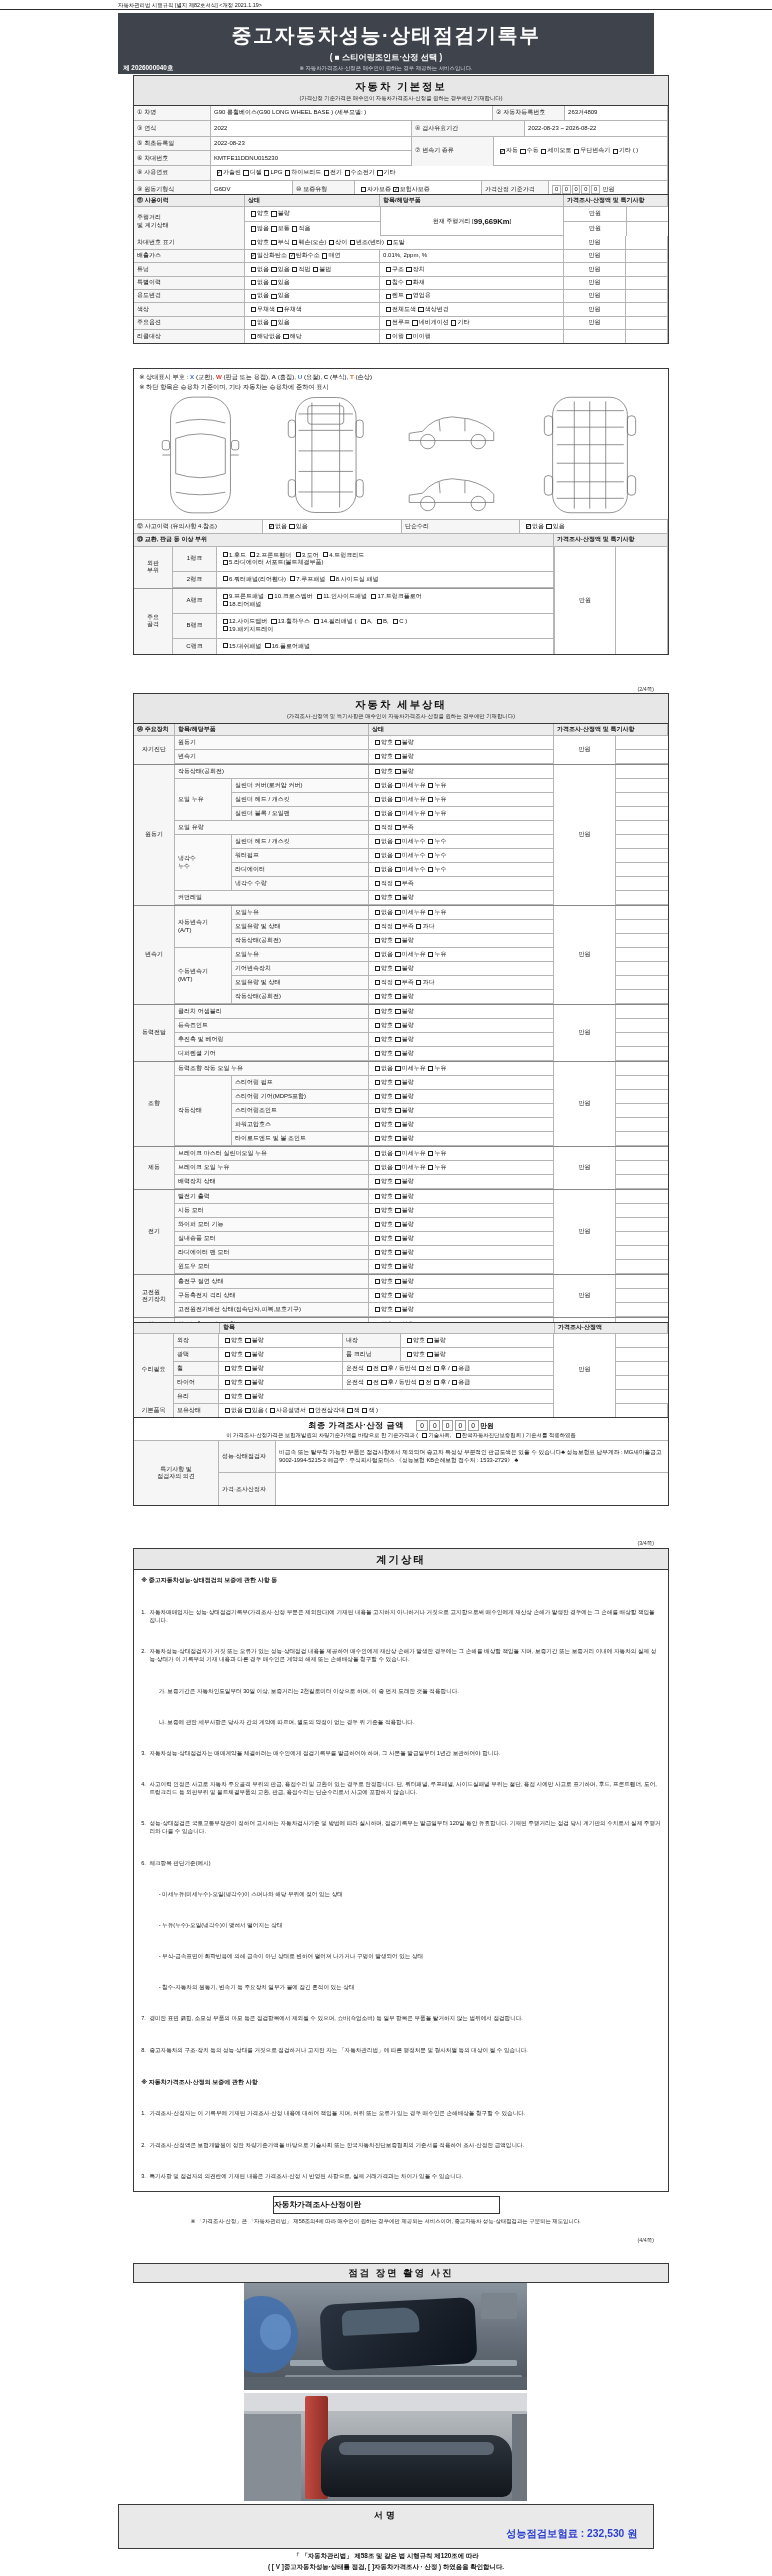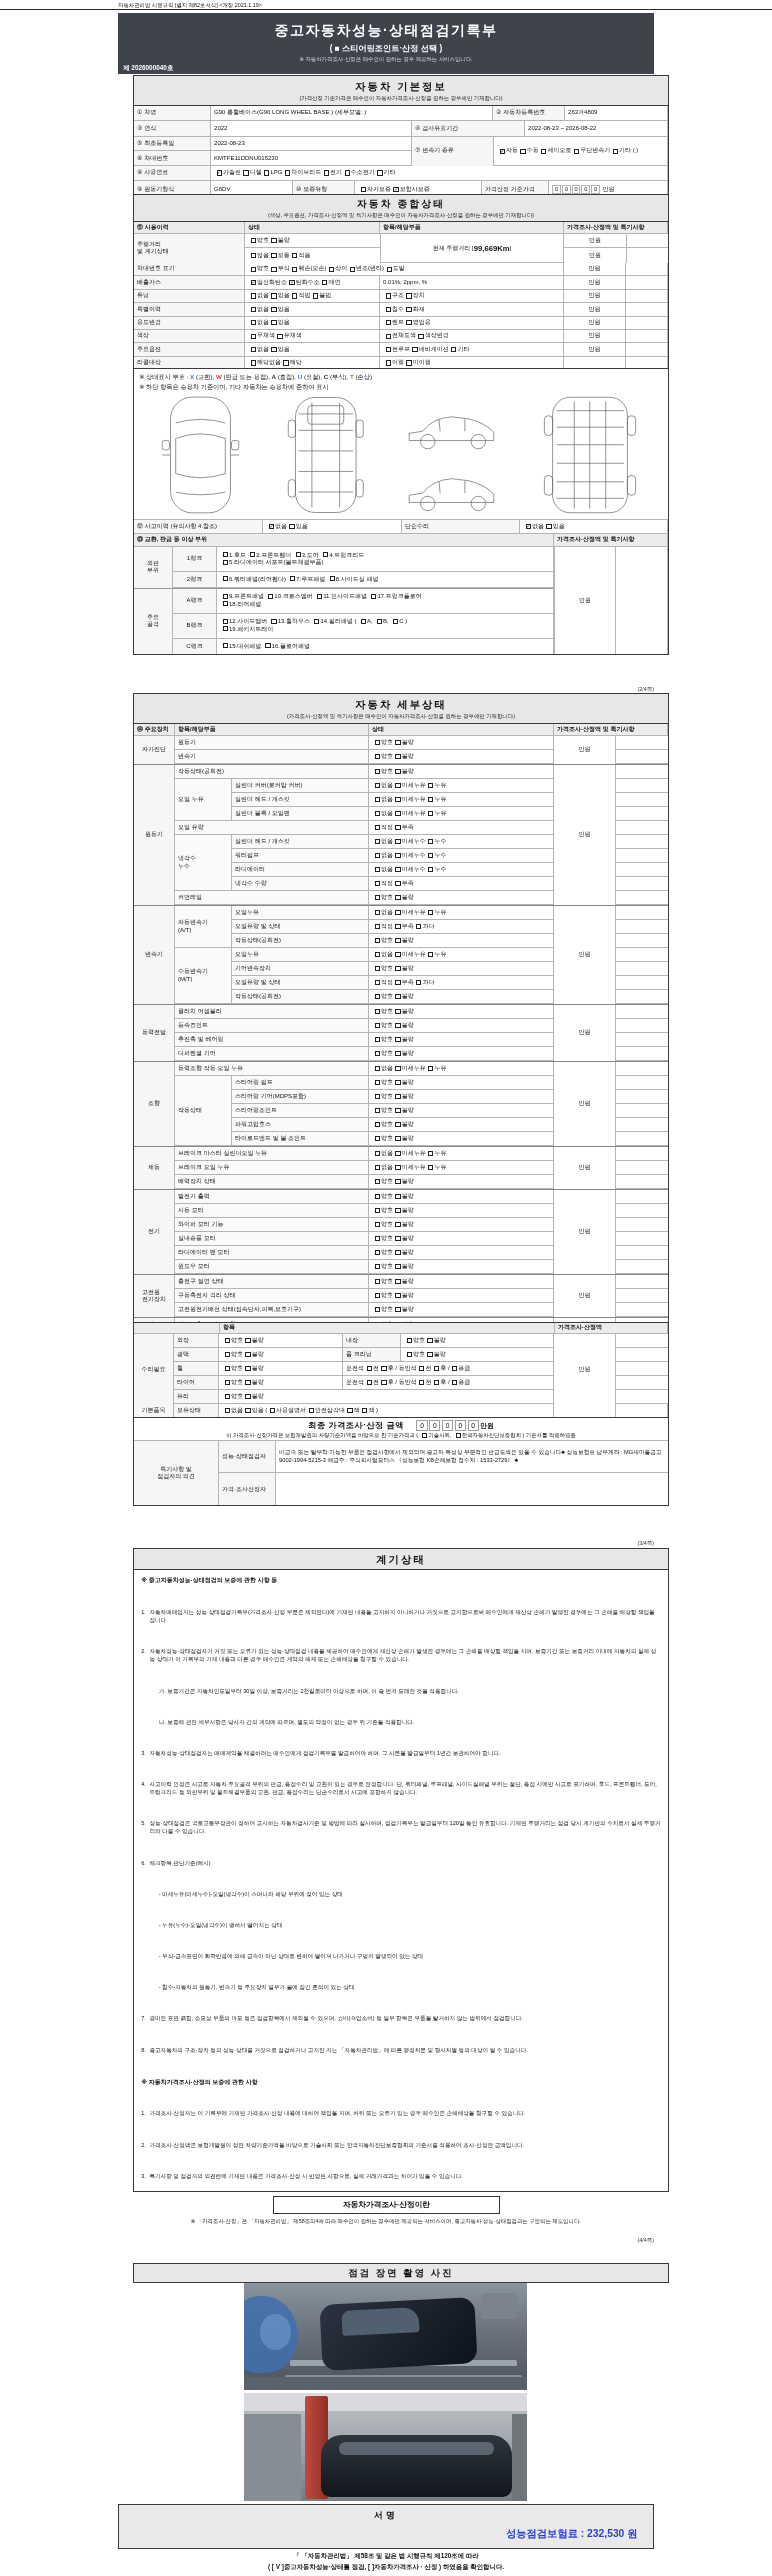--- a/index.html
+++ b/index.html
@@ -2,21 +2,21 @@
 <html style="font-size:8.2px"><head>
 <meta charset="utf-8">
 <style>
   *{box-sizing:border-box;margin:0;padding:0}
   body{background:#fff;font-family:"Liberation Sans","DejaVu Sans",sans-serif;color:#111}
   .canvas{position:relative;width:773px;height:2576px;background:#fff;overflow:hidden}
   .toprule{position:absolute;left:0;top:8.8px;width:773px;border-top:1px solid #2b2b2b}
   .page{position:absolute;left:118px;top:0;width:536px;height:2576px}
   .formref{position:absolute;top:1.5px;left:0;font-size:5.4px;color:#111}
   .tband{position:absolute;top:13px;left:0;width:536px;height:61px;background:#3e434c;color:#fff;text-align:center}
-  .tband .t1{font-size:14px;font-weight:bold;letter-spacing:1.5px;padding-top:9.3px}
+  .tband .t1{font-size:20px;font-weight:bold;letter-spacing:1.5px;padding-top:9.3px}
   .tband .t2{font-size:8.2px;font-weight:bold;margin-top:3.1px}
   .tband .t3{font-size:5.4px;color:#d6d9dd;margin-top:2.1px}
   .tband .docno{position:absolute;left:5.2px;bottom:1.5px;font-size:6.4px;font-weight:bold}
   .sect{position:absolute;left:15px;width:536px;border:1px solid #3a3a3a;background:#fff}
   .ghead{background:#e7e7e7;text-align:center;border-bottom:0.5px solid #3a3a3a;padding:3.6px 0 2.6px}
   .ghead .gt{font-size:10.3px;font-weight:bold;letter-spacing:2.1px}
   .ghead .gs{font-size:5.4px;margin-top:1.5px;color:#222}
   .tr{display:flex;border-bottom:0.5px solid #b5b5b5;background:#fff}
   .td{border-right:0.5px solid #b5b5b5;padding:1px 3.1px;display:flex;align-items:center;font-size:6px;overflow:hidden;line-height:1.25}
   .lc{background:#f6f6f6}
@@ -27,21 +27,21 @@
   .dg{width:8.8px;height:8.2px;border:0.5px solid #b5b5b5;background:#fff;display:inline-block;text-align:center;font-size:5.7px;line-height:7.7px;margin-right:1px}
   .dg2{width:11.3px;height:10.3px;border:0.5px solid #9f9f9f;background:#fdfdfd;display:inline-block;text-align:center;font-size:6.7px;line-height:9.8px;margin-right:1.5px}
   .pmark{position:absolute;right:0;font-size:5.4px;color:#333}
   .legendrow{font-size:6.2px;padding:2.6px 5.2px 0;line-height:1.6}
   .diag{display:flex;justify-content:space-around;align-items:center;height:129px;border-bottom:0.5px solid #b5b5b5;padding:2.1px 5.2px}
   svg.car{stroke:#6a6a6a;fill:none;stroke-width:1.4}
   .nbody{display:flex;flex-direction:column;justify-content:space-between;padding:5.2px 7.2px 6.2px;font-size:5.6px;line-height:1.45}
   .nh{font-weight:bold;font-size:6px;margin-top:1px}
   .ni{display:flex}
   .ni .nn{width:8.2px;flex:none}
-  .pricebox{position:absolute;left:155px;top:2196px;width:227px;border:1px solid #333;text-align:center;font-weight:bold;font-size:7.7px;padding:3.1px 0;background:#fff}
+  .pricebox{position:absolute;left:155px;top:2196px;width:227px;border:1px solid #333;text-align:left;font-weight:bold;font-size:7.7px;padding:3.1px 0;background:#fff}
   .pbnote{position:absolute;left:10.3px;top:2218px;width:515px;text-align:center;font-size:5.4px;color:#222}
   .photo{position:absolute;left:126px;width:283px;overflow:hidden;background:#666}
   .sign{position:absolute;left:0;top:2504px;width:536px;height:45px;background:#e9e9e9;border:1px solid #3a3a3a;text-align:center}
   .sign .st{font-size:8.8px;font-weight:bold;letter-spacing:3.1px;margin-top:5.2px}
   .sign .fee{position:absolute;right:15.5px;top:21.6px;font-size:10.3px;font-weight:bold}
   .footer{position:absolute;left:0;top:2551px;width:536px;text-align:center;font-size:6.4px;line-height:1.7;font-weight:bold}
 </style>
 </head>
 <body>
 
@@ -106,24 +106,20 @@
               <span class="dg">0</span>
               <span class="dg">0</span>
               <span class="dg">0</span>
               <span style="margin-left:1.5px">만원</span>
             </div>
           </div>
         </div>
     </div>
 
     <div class="sect" style="top:194px">
-      <div class="ghead" style="padding:2.6px 0 1.5px">
-        <div class="gt" style="font-size:9.8px">자동차 종합상태</div>
-        <div class="gs">(색상, 주요옵션, 가격조사·산정액 및 특기사항은 매수인이 자동차가격조사·산정을 원하는 경우에만 기재합니다)</div>
-      </div>
       <div id="overallRows">
           <div class="tr" style="height:12.4px;">
             <div class="td hc" style="width:111px">⑪ 사용이력</div>
             <div class="td hc" style="width:135px">상태</div>
             <div class="td hc" style="width:184px">항목/해당부품</div>
             <div class="td hc" style="flex:1">가격조사·산정액 및 특기사항</div>
           </div>
           <div class="tr" style="height:29px">
             <div class="td lc" style="width:111px;height:29px">주행거리<br>및 계기상태</div>
             <div style="width:135px">

